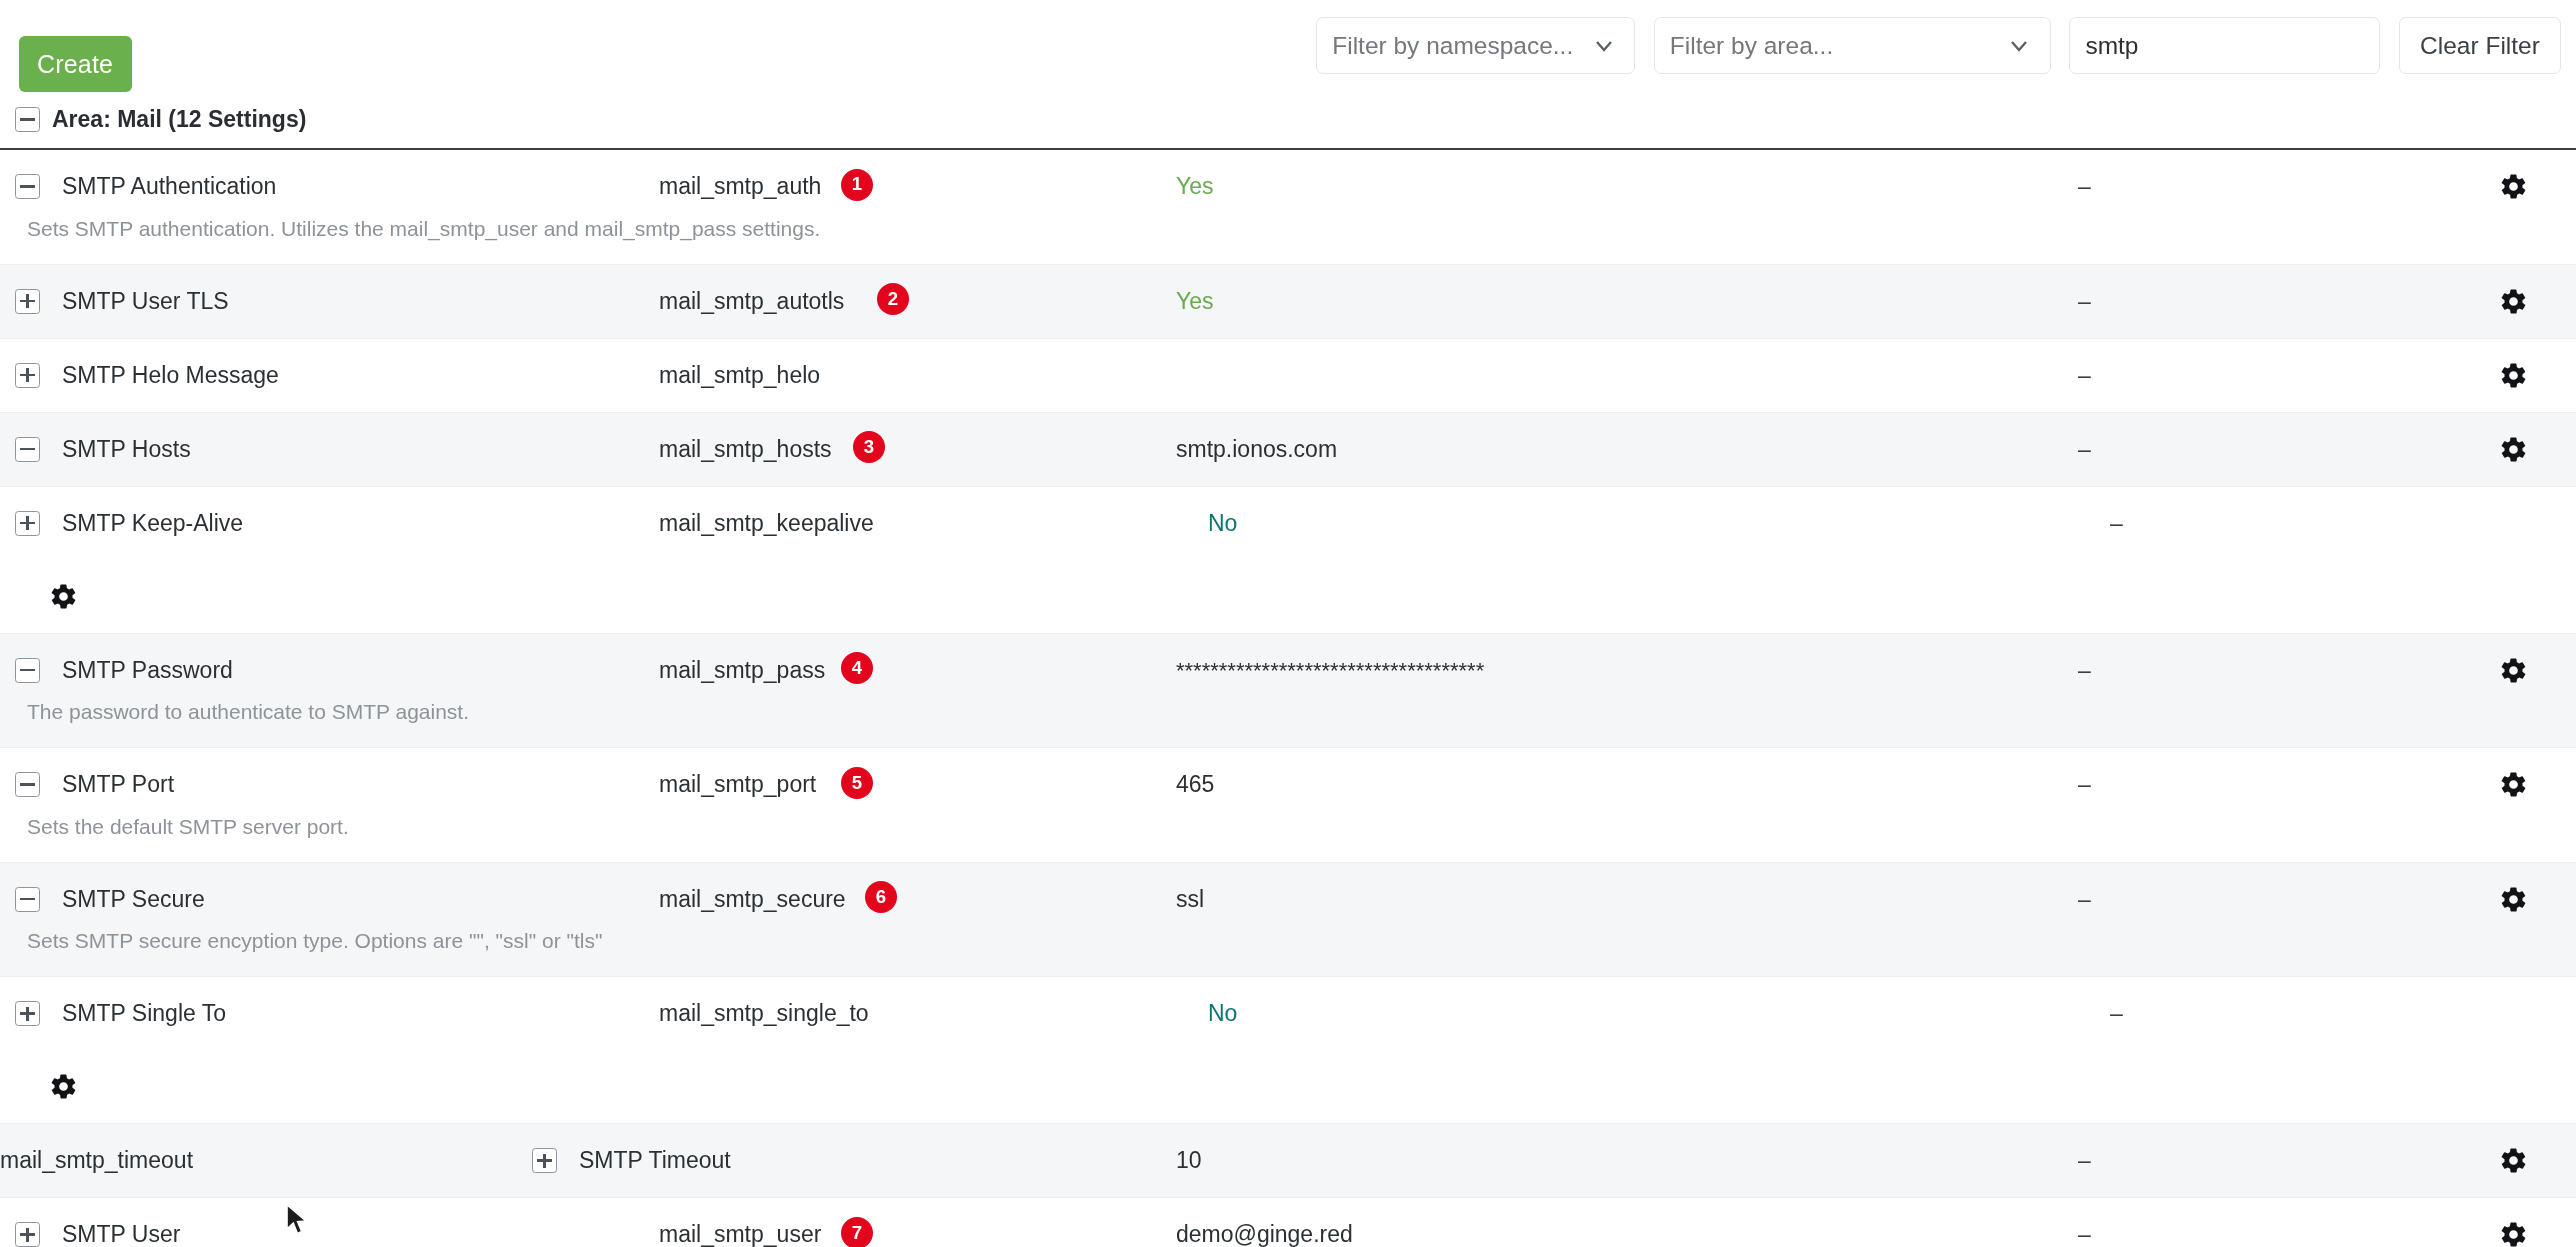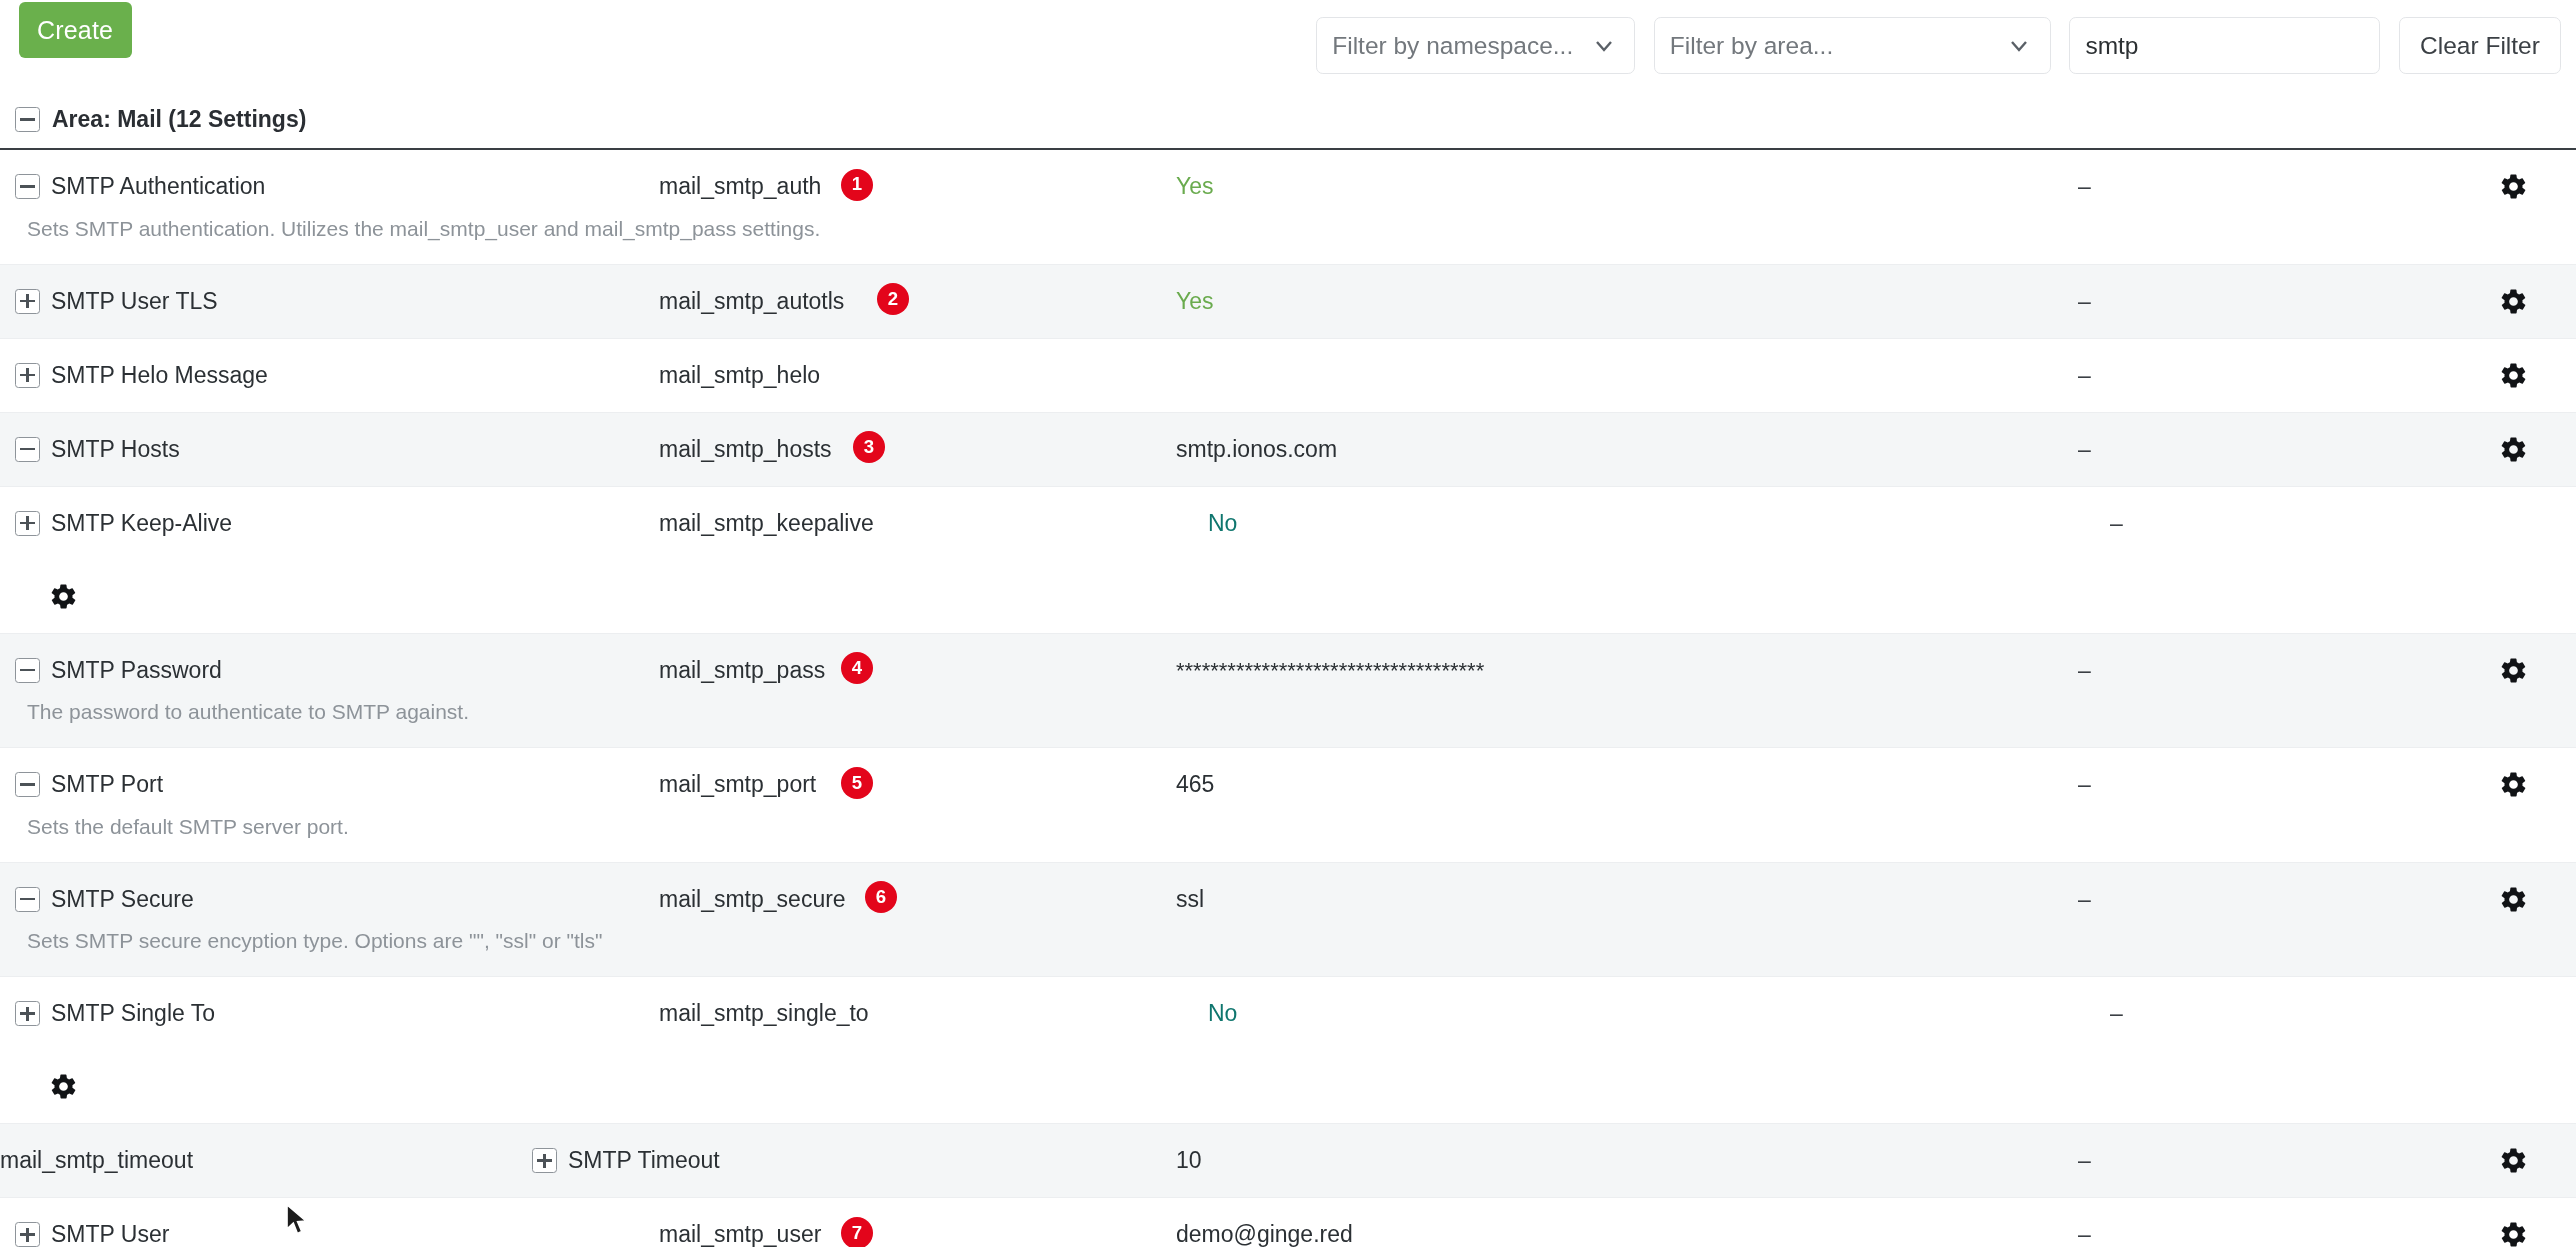--- a/index.html
+++ b/index.html
@@ -26,21 +26,21 @@
     height: 91px;
     width: 100%;
     display: flex;
     align-items: center;
     background: #ffffff;
   }
 
   .create-btn {
     position: absolute;
     left: 18.6px;
-    top: 2px;
+    top: 36px;
     width: 113px;
     height: 56px;
     background: #6ab04c;
     color: #ffffff;
     border: none;
     border-radius: 6px;
     font-size: 25px;
     font-family: "Liberation Sans", sans-serif;
     cursor: pointer;
     letter-spacing: 0.2px;
@@ -184,21 +184,21 @@
     padding-bottom: 22px;
     font-size: 23px;
     color: #2b3034;
     line-height: 29px;
     font-family: "Liberation Sans", sans-serif;
   }
 
   .cell.name {
     display: flex;
     align-items: center;
-    gap: 11px;
+    gap: 22px;
     padding-left: 15px;
   }
 
   .cell.key { position: relative; }
   .cell.value { }
   .cell.mod { color: #3a3f44; }
   .cell.act { display: flex; justify-content: center; align-items: center; }
 
   .val-yes { color: #6aab4e; }
   .val-no  { color: #0f766e; margin-left: 32px; }

